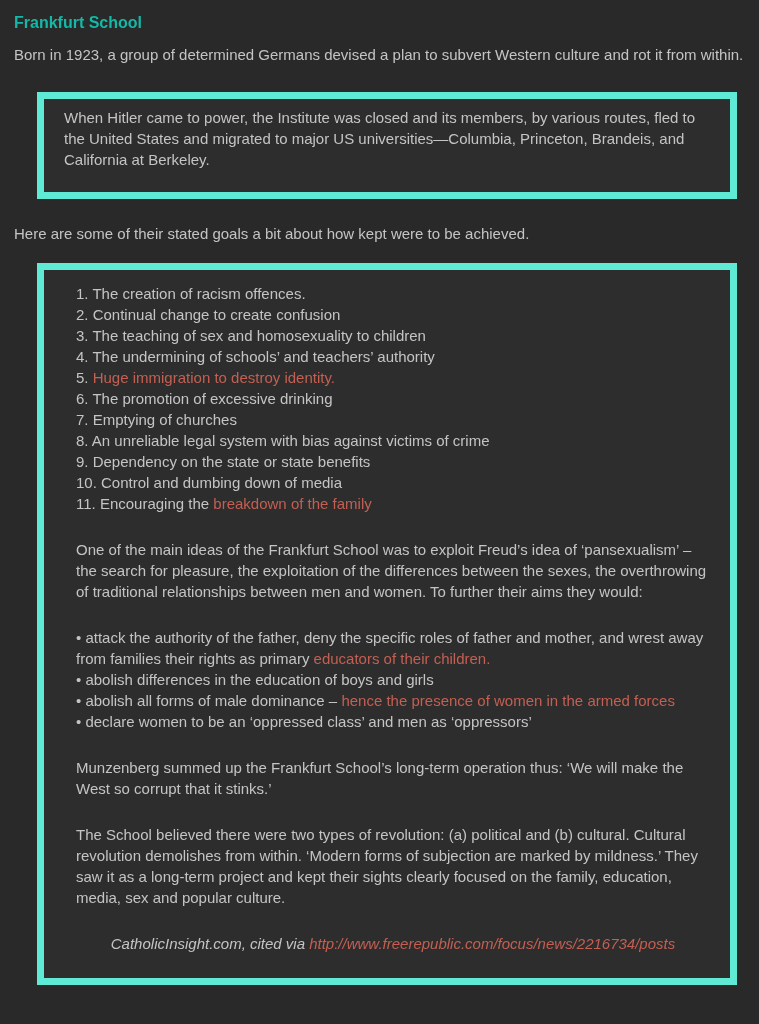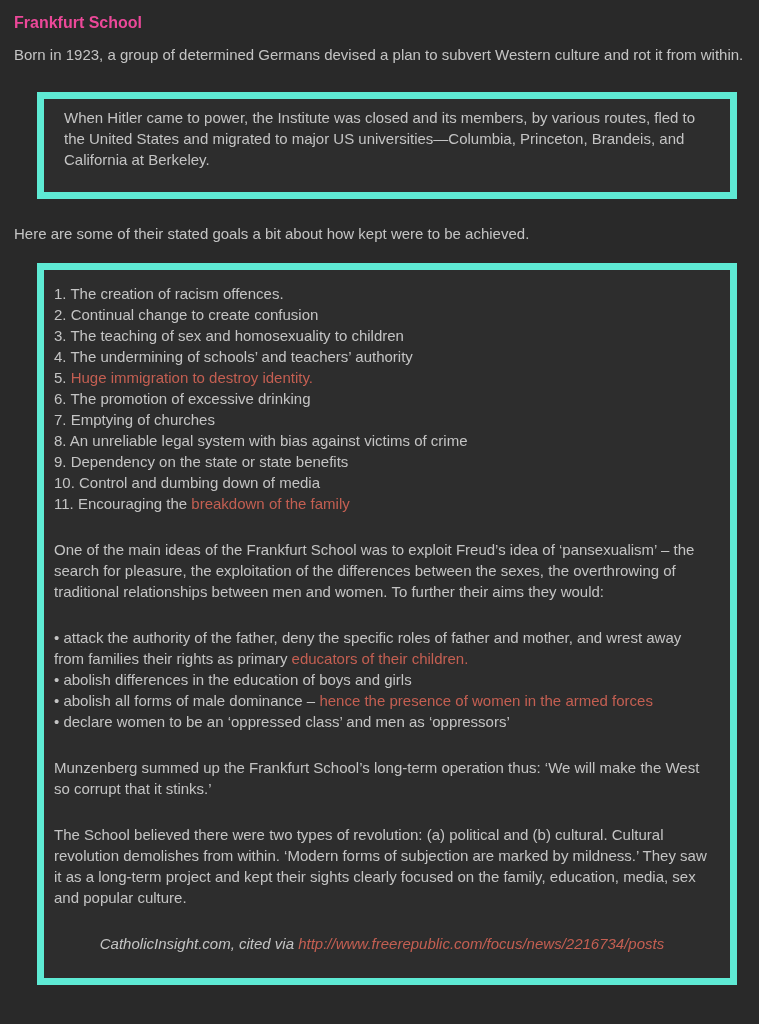--- a/index.html
+++ b/index.html
@@ -11,42 +11,42 @@
     color: #c4c4c4;
     font-family: "Liberation Sans", sans-serif;
     font-size: 15px;
     line-height: 21px;
     padding: 13px 14px 0 14px;
     overflow: hidden;
   }
   .page-title {
     font-size: 16px;
     font-weight: bold;
-    color: #ec4899;
+    color: #14b8a6;
     margin: 0 0 11px 0;
     line-height: 20px;
   }
   .intro {
     margin: 0 0 27px 0;
   }
   .box {
     border: 7px solid #5eead4;
     background: #2d2d2d;
     margin-left: 23px;
     margin-right: 8px;
   }
   .quote-box {
     padding: 8px 20px 22px 20px;
     margin-bottom: 24px;
   }
   .goals-lead {
     margin: 0 0 19px 0;
   }
   .content-box {
-    padding: 13px 20px 24px 10px;
+    padding: 13px 20px 24px 32px;
   }
   .block { margin: 0 0 25px 0; }
   .block:last-child { margin-bottom: 0; text-align: center; }
   .li { white-space: normal; }
   .red { color: var(--accent, #c45f52); }
   .citation { font-style: italic; }
   a.red-link {
     color: var(--accent, #c45f52);
     text-decoration: none;
     font-style: italic;

